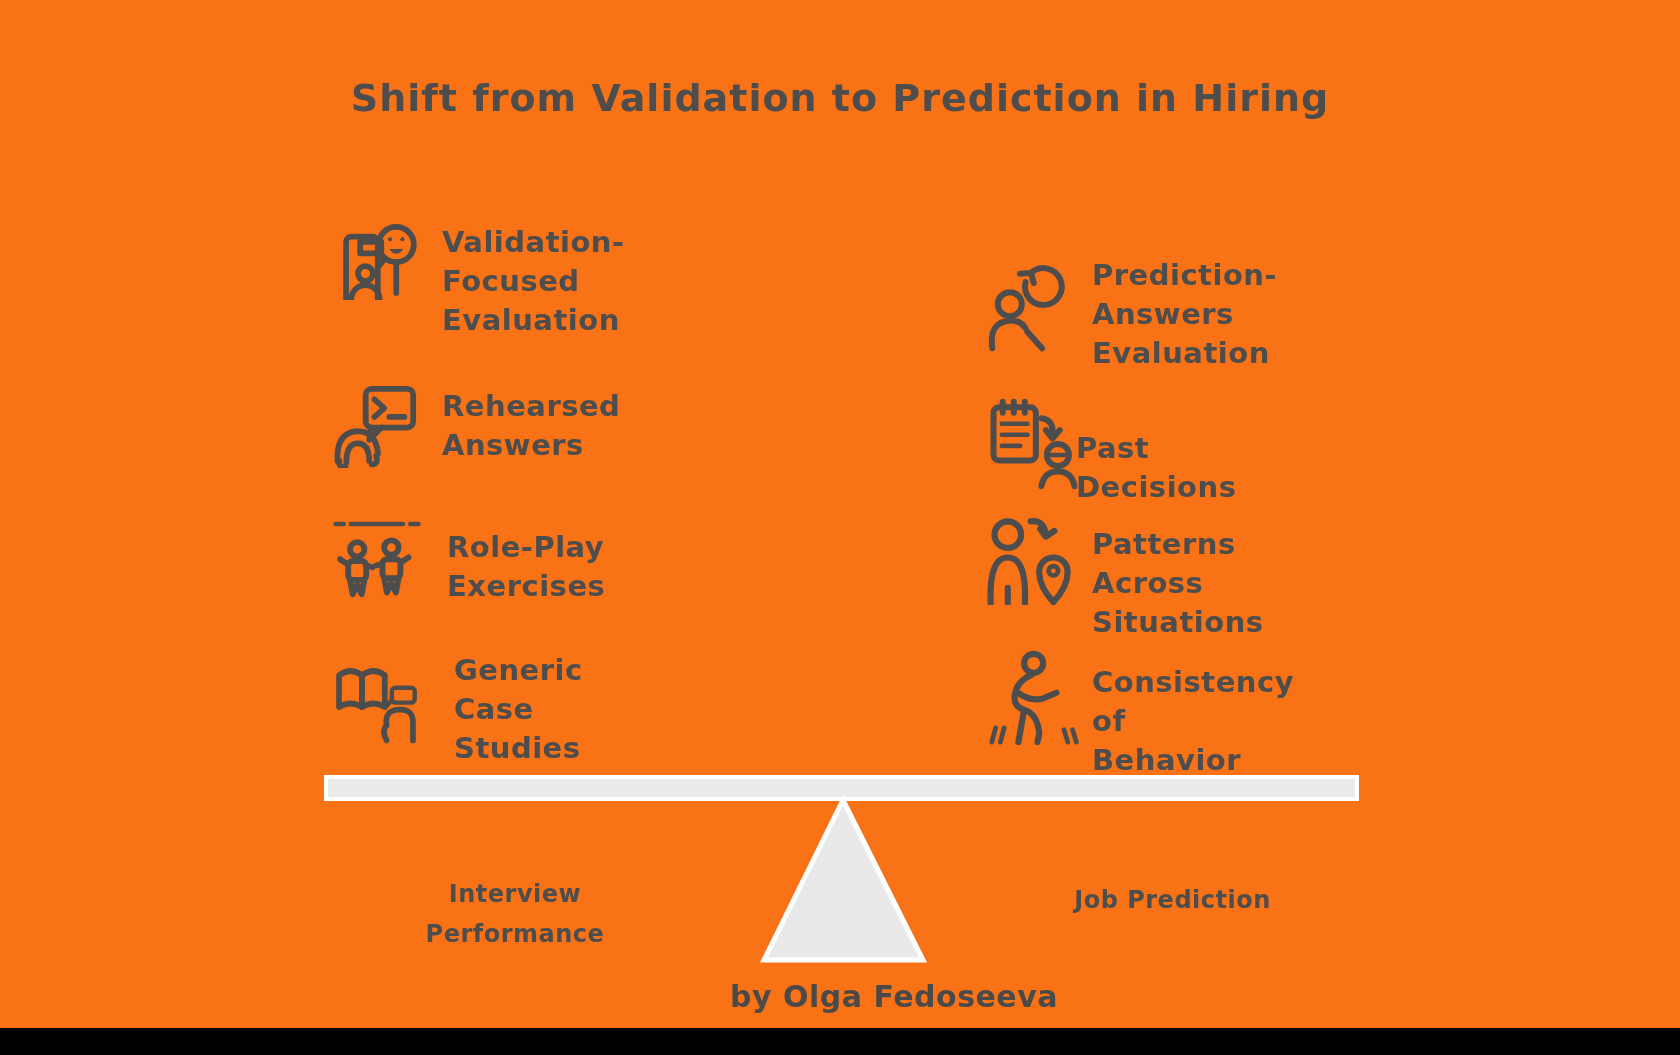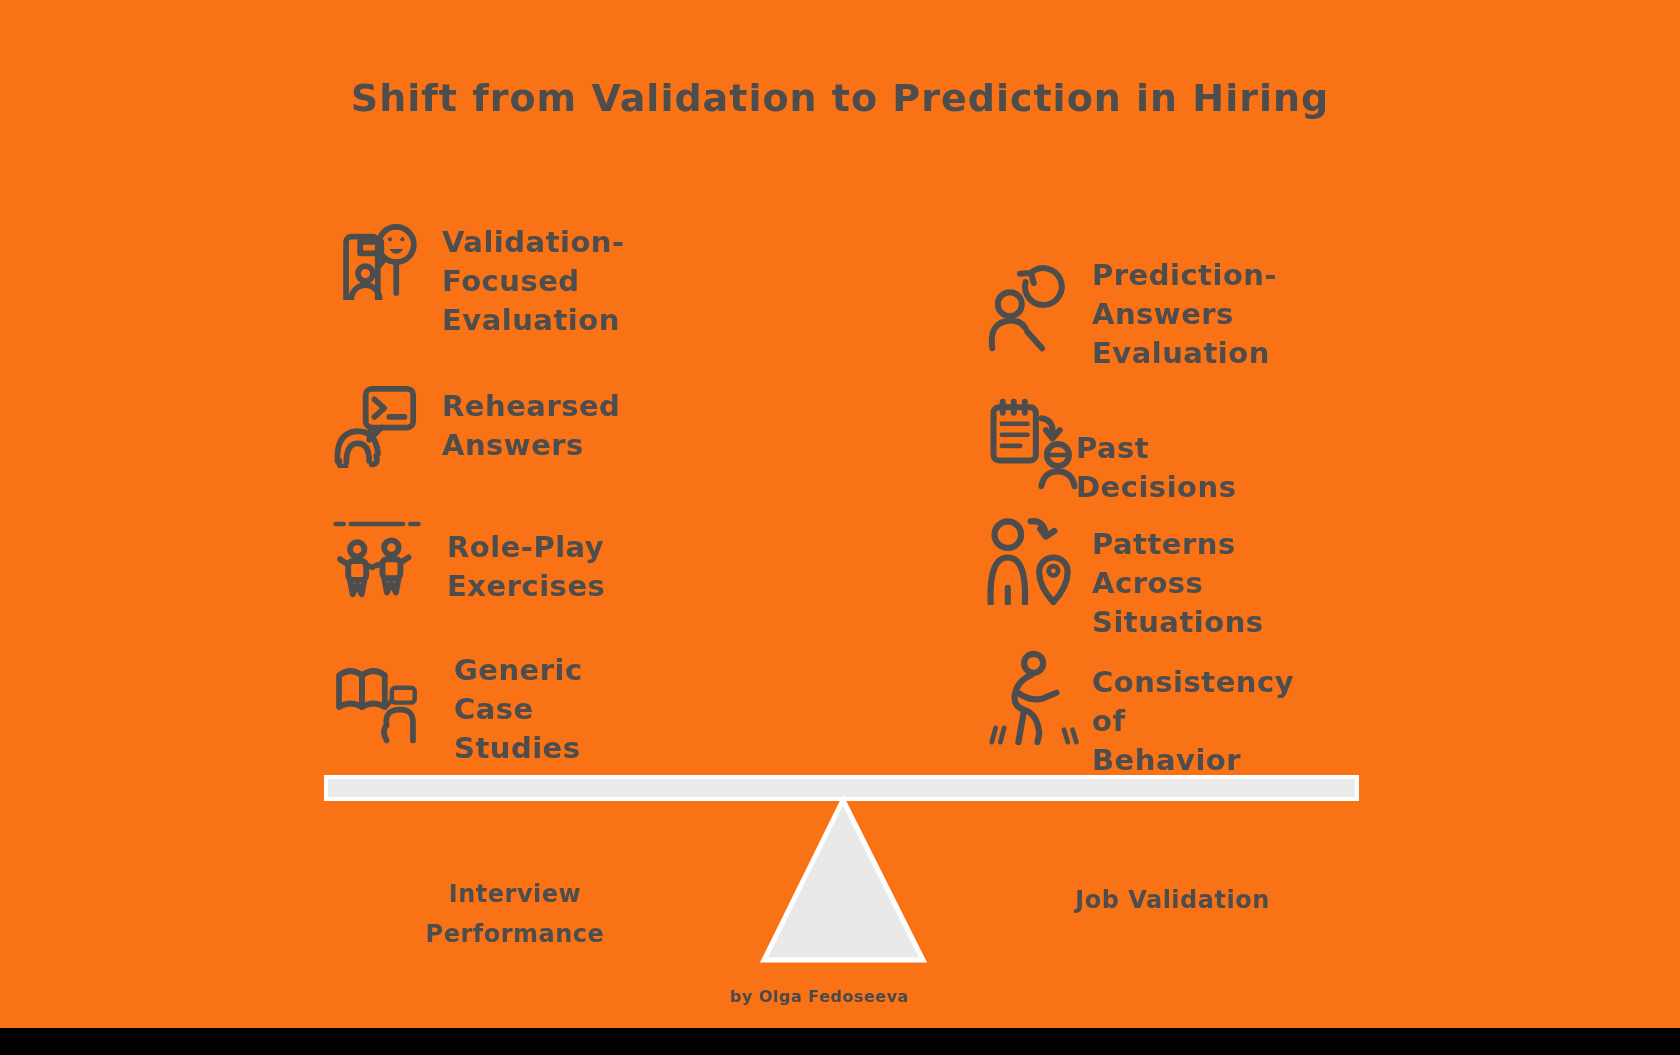--- a/index.html
+++ b/index.html
@@ -36,21 +36,21 @@
     background:#ebebeb;border:4px solid #ffffff;box-sizing:border-box;
   }
   .fulcrum{position:absolute;left:748px;top:795px;}
   .scale-label{
     position:absolute;font-size:24px;font-weight:bold;line-height:40px;
     text-align:center;white-space:pre-line;color:#4d4d4d;letter-spacing:0.5px;
   }
   #label-interview{left:340px;top:874px;width:350px;}
   #label-job{left:985px;top:880px;width:375px;}
   .credit{
-    position:absolute;left:730px;top:982px;font-size:16px;font-weight:bold;
+    position:absolute;left:730px;top:982px;font-size:30px;font-weight:bold;
     line-height:30px;color:#4a4a4a;letter-spacing:0.5px;
   }
 </style>
 </head>
 <body>
 
 <div class="stage">
 
   <div class="title">Shift from Validation to Prediction in Hiring</div>
 
@@ -189,19 +189,19 @@
 
   <div class="beam"></div>
   <div class="fulcrum">
     <svg width="190" height="172" viewBox="0 0 190 172">
       <polygon points="95,5 16,165 175,165" fill="#e9e9e9" stroke="#ffffff" stroke-width="5"></polygon>
     </svg>
   </div>
 
   <div class="scale-label" id="label-interview">Interview
 Performance</div>
-  <div class="scale-label" id="label-job">Job Validation</div>
+  <div class="scale-label" id="label-job">Job Prediction</div>
 
   <div class="credit">
     <div>by Olga Fedoseeva</div>
   </div>
 
 </div>
 
 </body></html>

